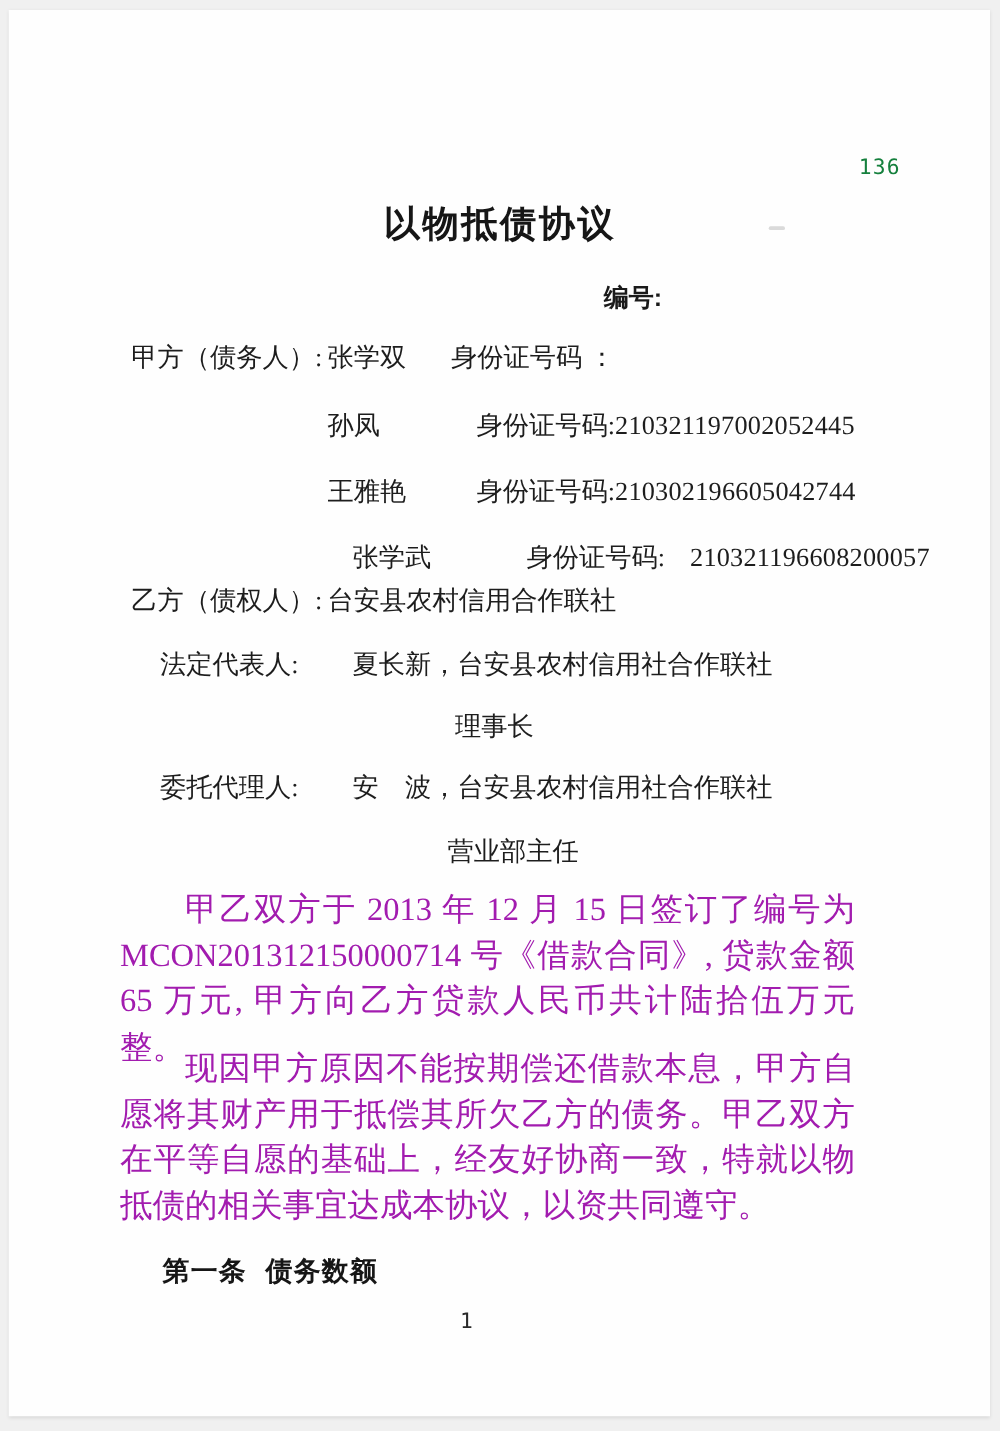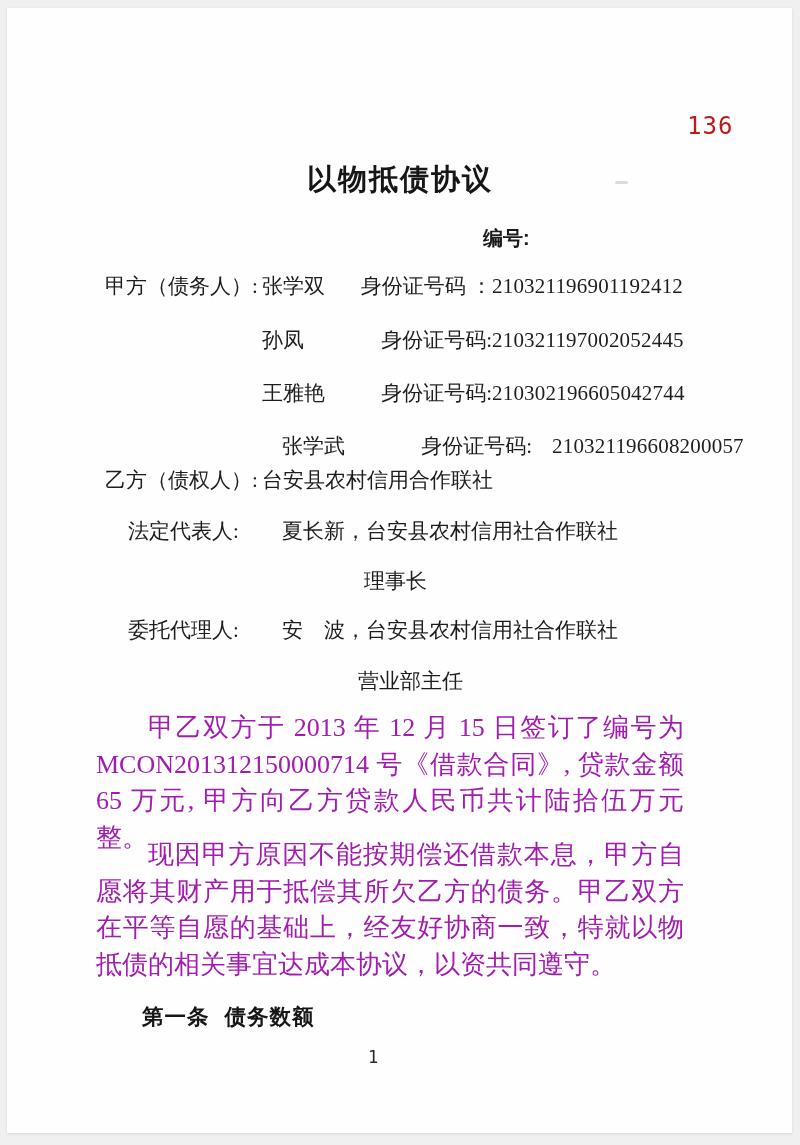--- a/index.html
+++ b/index.html
@@ -9,23 +9,23 @@
     font-family:"Liberation Serif","DejaVu Serif",serif;
     color:#1d1d1d;
   }
   .sheet{
     position:absolute;left:7px;top:8px;width:785px;height:1125px;
     background:#fefefe;
     box-shadow:0 1px 3px rgba(0,0,0,0.10);
   }
   .abs{position:absolute;}
   .scan-num{
-    left:687px;top:112px;
+    left:687px;top:124px;
     font-family:"DejaVu Sans Mono","Liberation Mono",monospace;
-    font-size:24px;letter-spacing:1px;color:#b91c1c;
+    font-size:17px;letter-spacing:1px;color:#15803d;
   }
   .title{
     left:0;top:160px;width:800px;margin:0;text-align:center;
     font-family:"Liberation Sans","DejaVu Sans",sans-serif;
     font-size:29px;font-weight:700;letter-spacing:2px;color:#161616;
   }
   .doc-no{
     left:483px;top:225px;
     font-family:"Liberation Sans","DejaVu Sans",sans-serif;
     font-size:20px;font-weight:700;color:#1a1a1a;
@@ -39,21 +39,21 @@
   .indent-row{display:flex;left:128px;gap:20px;}
   .c-label2{width:134px;}
   .center-role{font-size:21px;line-height:24px;}
   .para{
     left:96px;width:588px;
     font-size:26px;line-height:36.5px;
     text-align:justify;text-justify:inter-ideograph;
     text-indent:52px;color:#a21caf;
   }
   .section-heading{
-    left:142px;top:1002px;
+    left:130px;top:1002px;
     font-family:"Liberation Sans","DejaVu Sans",sans-serif;
     font-size:21.5px;font-weight:700;letter-spacing:1px;word-spacing:8px;
     color:#161616;
   }
   .footer-num{
     left:368px;top:1047px;
     font-family:"DejaVu Sans Mono","Liberation Mono",monospace;
     font-size:17px;color:#2a2a2a;
   }
   .smudge{
@@ -71,21 +71,20 @@
 <div class="abs scan-num">136</div>
 
 <h1 class="abs title">以物抵债协议</h1>
 
 <div class="abs doc-no">编号:</div>
 
 <div class="abs line prow" style="top:274px;">
   <span class="c-label">甲方（债务人）:</span>
   <span class="c-name">张学双</span>
   <span class="c-idlabel">身份证号码 ：</span>
-  <span class="c-id">210321196901192412</span>
 </div>
 <div class="abs line prow" style="top:328px;">
   <span class="c-label"></span>
   <span class="c-name">孙凤</span>
   <span class="c-idlabel">身份证号码:</span>
   <span class="c-id">210321197002052445</span>
 </div>
 <div class="abs line prow" style="top:381px;">
   <span class="c-label"></span>
   <span class="c-name">王雅艳</span>

